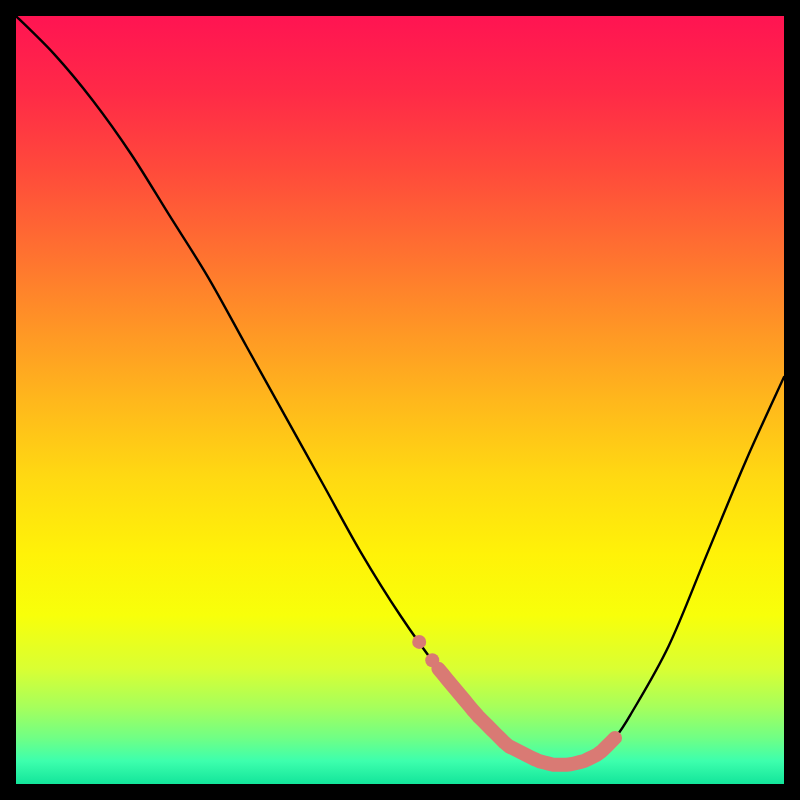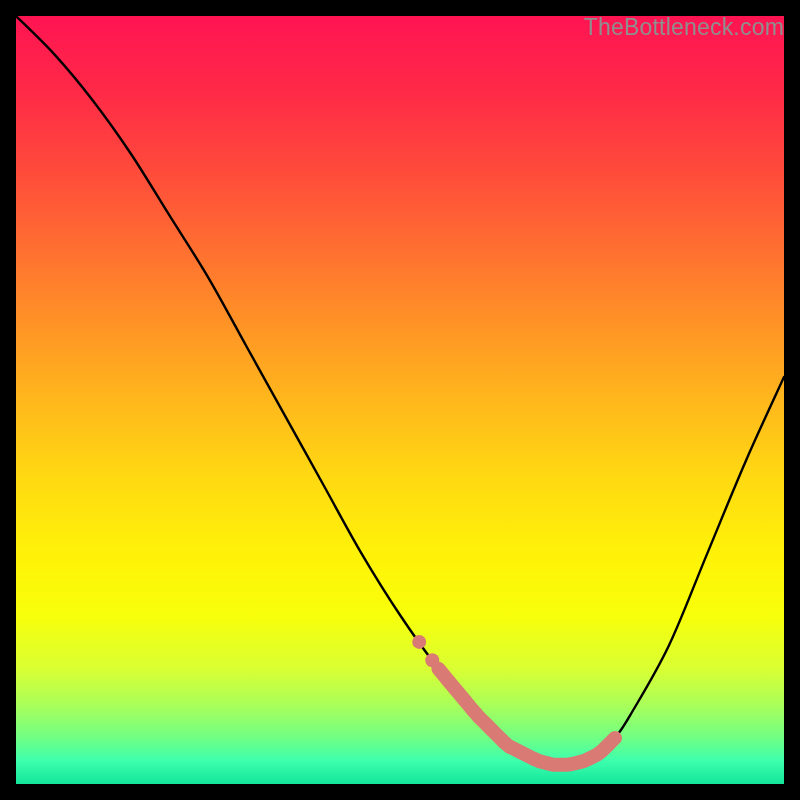--- a/index.html
+++ b/index.html
@@ -61,14 +61,13 @@
           <stop offset="97.00%" stop-color="#3dffad"></stop>
           <stop offset="100.00%" stop-color="#13e59b"></stop>
         </linearGradient>
     </defs>
     <rect x="0" y="0" width="768" height="768" fill="url(#bg-grad)"></rect>
     <path id="curve-path" fill="none" stroke="#000" stroke-width="2.4" stroke-linecap="round" stroke-linejoin="round" d="M 0.00 0.00 C 6.40 6.40, 25.60 24.32, 38.40 38.40 C 51.20 52.48, 64.00 67.84, 76.80 84.48 C 89.60 101.12, 102.40 119.04, 115.20 138.24 C 128.00 157.44, 140.80 179.20, 153.60 199.68 C 166.40 220.16, 179.20 239.36, 192.00 261.12 C 204.80 282.88, 217.60 307.20, 230.40 330.24 C 243.20 353.28, 256.00 376.32, 268.80 399.36 C 281.60 422.40, 294.40 445.44, 307.20 468.48 C 320.00 491.52, 332.80 515.84, 345.60 537.60 C 358.40 559.36, 371.20 579.84, 384.00 599.04 C 396.80 618.24, 409.60 636.16, 422.40 652.80 C 435.20 669.44, 451.84 688.64, 460.80 698.88 C 469.76 709.12, 471.04 709.12, 476.16 714.24 C 481.28 719.36, 486.40 725.76, 491.52 729.60 C 496.64 733.44, 501.76 734.72, 506.88 737.28 C 512.00 739.84, 517.12 743.04, 522.24 744.96 C 527.36 746.88, 532.48 748.16, 537.60 748.80 C 542.72 749.44, 547.84 749.44, 552.96 748.80 C 558.08 748.16, 563.20 746.88, 568.32 744.96 C 573.44 743.04, 578.56 741.12, 583.68 737.28 C 588.80 733.44, 593.92 728.32, 599.04 721.92 C 604.16 715.52, 605.44 714.24, 614.40 698.88 C 623.36 683.52, 640.00 656.64, 652.80 629.76 C 665.60 602.88, 678.40 568.32, 691.20 537.60 C 704.00 506.88, 716.80 474.88, 729.60 445.44 C 742.40 416.00, 761.60 375.04, 768.00 360.96"></path>
     <path id="highlight-path" fill="none" stroke="#d97a74" stroke-width="14" stroke-linecap="round" stroke-linejoin="round" d="M 422.40 652.80 L 426.82 658.10 L 431.23 663.40 L 435.65 668.70 L 440.06 674.00 L 444.48 679.30 L 448.90 684.60 L 453.31 689.89 L 457.73 695.19 L 462.14 700.22 L 466.56 704.64 L 470.98 709.06 L 475.39 713.47 L 479.81 717.89 L 484.22 722.30 L 488.64 726.72 L 493.06 730.37 L 497.47 732.58 L 501.89 734.78 L 506.30 736.99 L 510.72 739.20 L 515.14 741.41 L 519.55 743.62 L 523.97 745.39 L 528.38 746.50 L 532.80 747.60 L 537.22 748.70 L 541.63 748.80 L 546.05 748.80 L 550.46 748.80 L 554.88 748.32 L 559.30 747.22 L 563.71 746.11 L 568.13 745.01 L 572.54 742.85 L 576.96 740.64 L 581.38 738.43 L 585.79 735.17 L 590.21 730.75 L 594.62 726.34 L 599.04 721.92"></path>
     <circle id="highlight-dot1" r="7" fill="#d97a74" cx="403.20" cy="625.92"></circle>
     <circle id="highlight-dot2" r="7" fill="#d97a74" cx="416.26" cy="644.20"></circle>
   </svg>
-  <div class="watermark">TheBottleneck.com</div>
 </div>
 
 </body></html>

